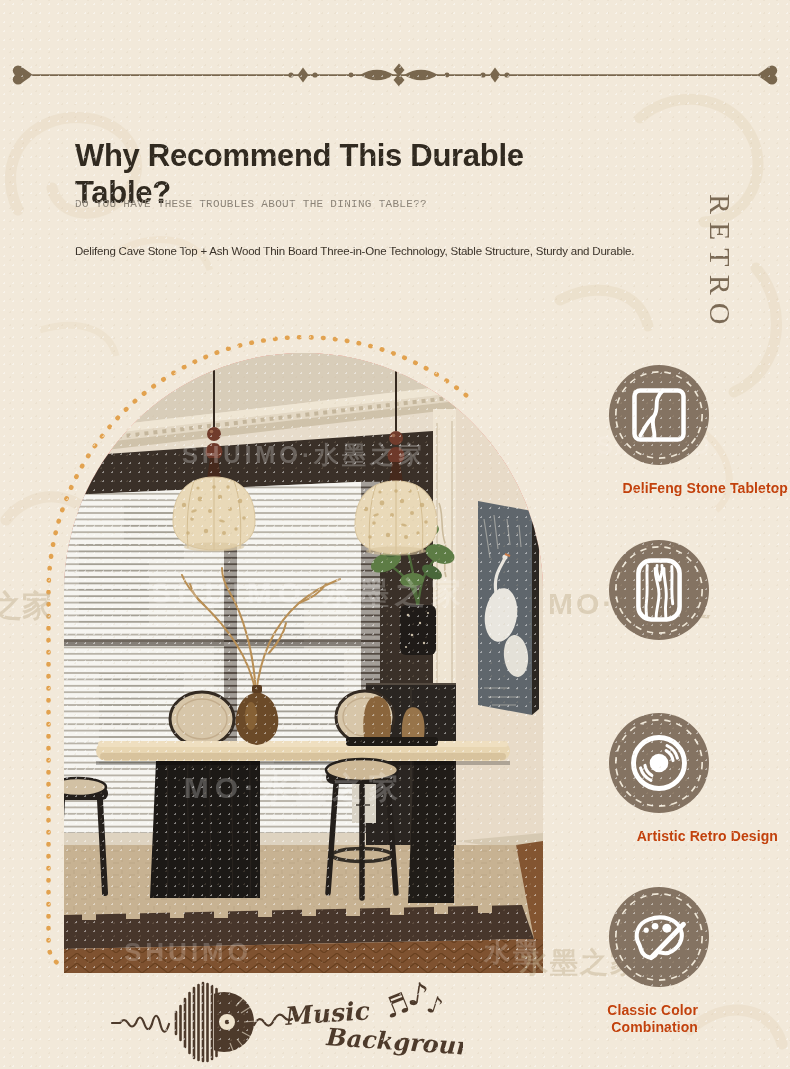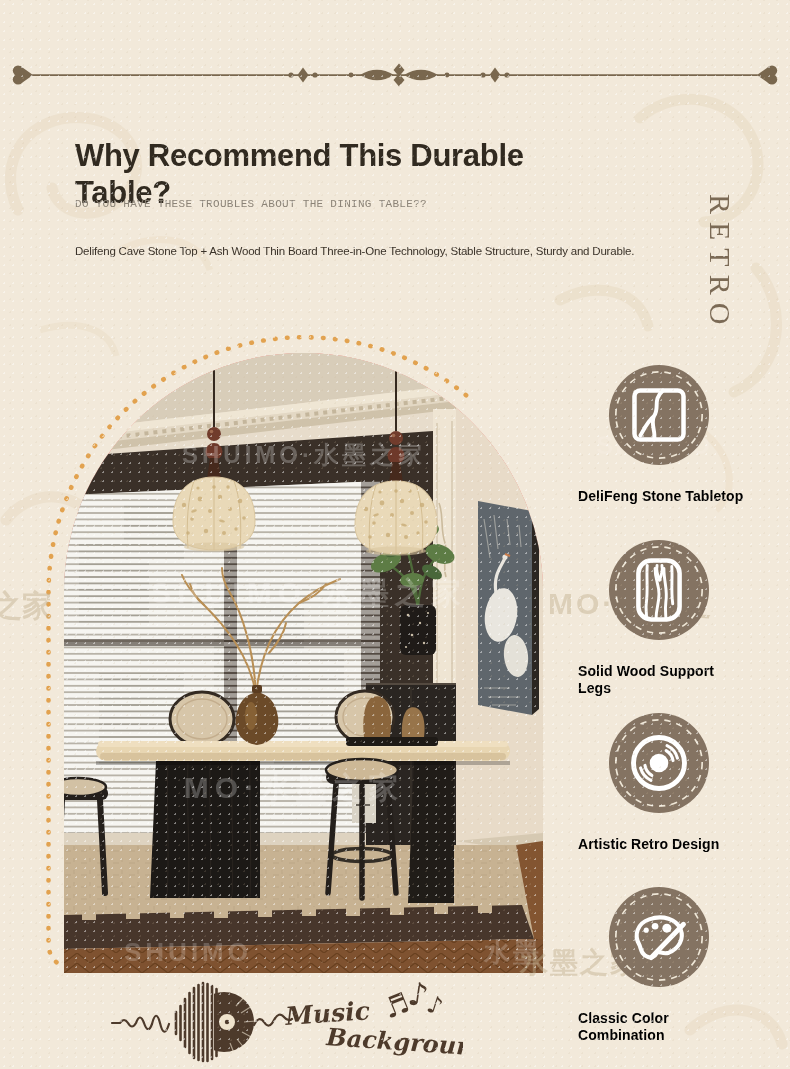--- a/index.html
+++ b/index.html
@@ -18,22 +18,22 @@
     color:#3b332a;letter-spacing:-0.2px;white-space:nowrap;}
   .retro{position:absolute;left:703px;top:194px;height:170px;writing-mode:vertical-rl;
     text-orientation:mixed;font-family:"Liberation Serif",serif;font-size:30px;
     letter-spacing:8px;color:#7b6a55;}
   .arc-dots{position:absolute;left:0;top:0;width:790px;height:1069px;pointer-events:none;}
   .arch-photo{position:absolute;left:64px;top:353px;width:479px;height:620px;
     border-radius:239.5px 239.5px 0 0;overflow:hidden;background:#ef4444;}
   .arch-photo svg{display:block;width:479px;height:620px;}
   .feature{position:absolute;left:578px;width:200px;}
   .feature .icon{display:block;margin-left:30px;width:102px;height:102px;}
-  .feature-label{margin-top:22px;font-size:14px;font-weight:bold;color:#000000;
-    line-height:1.2;letter-spacing:.1px;}
+  .feature-label{margin-top:14px;font-size:14px;font-weight:bold;color:#c2410c;
+    line-height:1.2;letter-spacing:.1px;text-align:right;}
   .music-art{position:absolute;left:108px;top:973px;width:355px;height:92px;}
   .wm{position:absolute;color:rgba(193,175,143,.45);font-weight:bold;pointer-events:none;}
   .wm-cream{color:rgba(245,238,226,.5);}
 </style>
 </head>
 <body>
 
 <div class="page">
 
   <svg class="bg" viewBox="0 0 790 1069">
@@ -342,21 +342,20 @@
       <circle r="44" fill="none" stroke="#efe7d7" stroke-width="1.7" stroke-dasharray="6.5 6"></circle>
       <rect x="-21" y="-30" width="42" height="60" rx="13" fill="none" stroke="#ffffff" stroke-width="4.6"></rect>
       <g fill="none" stroke="#ffffff" stroke-width="3" stroke-linecap="round">
         <path d="M -4,-22 C -4,-10 0,-6 0,4 C 0,14 -3,19 -3,29"></path>
         <path d="M 5,-22 C 5,-8 9,0 7,12 C 6,20 7,25 7,29"></path>
         <path d="M -12,-25 C -13,-12 -11,-2 -13,14 C -14,20 -12,25 -13,28"></path>
         <path d="M 13,-24 C 14,-12 12,0 14,14"></path>
         <path d="M 0.5,-10 C -2,-16 -3,-20 -2,-25 M 0.5,-10 C 3,-16 4,-20 3,-25"></path>
       </g>
     </svg>
-    <div class="feature-label" style="width:150px">Solid Wood Support Legs</div>
   </div>
 
   <div class="feature" style="top:886px">
     <svg class="icon" viewBox="-52 -52 104 104">
       <circle r="51" fill="#847362"></circle>
       <circle r="44" fill="none" stroke="#efe7d7" stroke-width="1.7" stroke-dasharray="6.5 6"></circle>
       <path d="M -20,8 C -26,-2 -22,-14 -10,-18 C 4,-23 18,-18 22,-8 C 26,2 20,12 10,16 C 4,18 0,14 -2,16 C -4,20 -8,22 -12,20 C -18,18 -18,13 -20,8 Z" fill="none" stroke="#ffffff" stroke-width="4.2"></path>
       <g fill="#ffffff">
         <circle cx="-13" cy="-7" r="2.6"></circle>
         <circle cx="-4" cy="-11" r="3.4"></circle>

